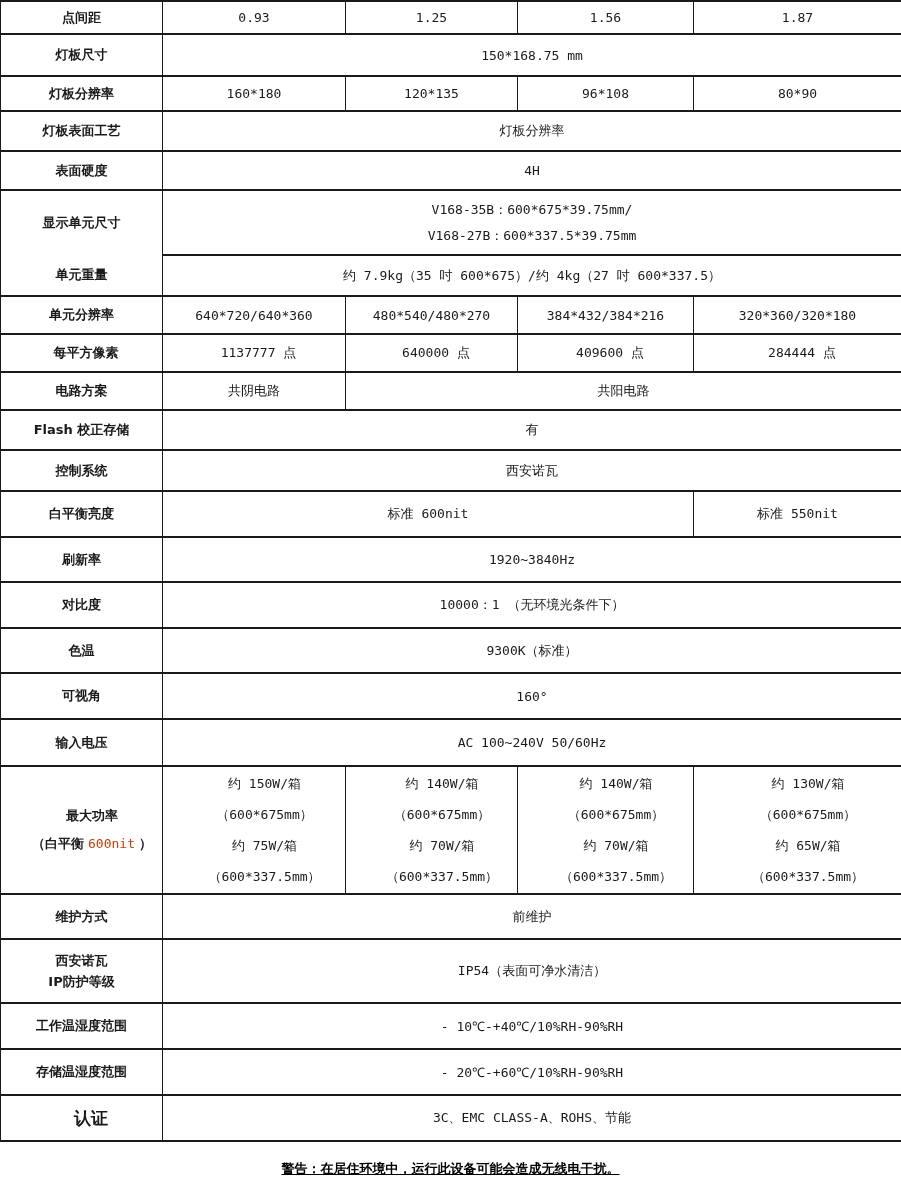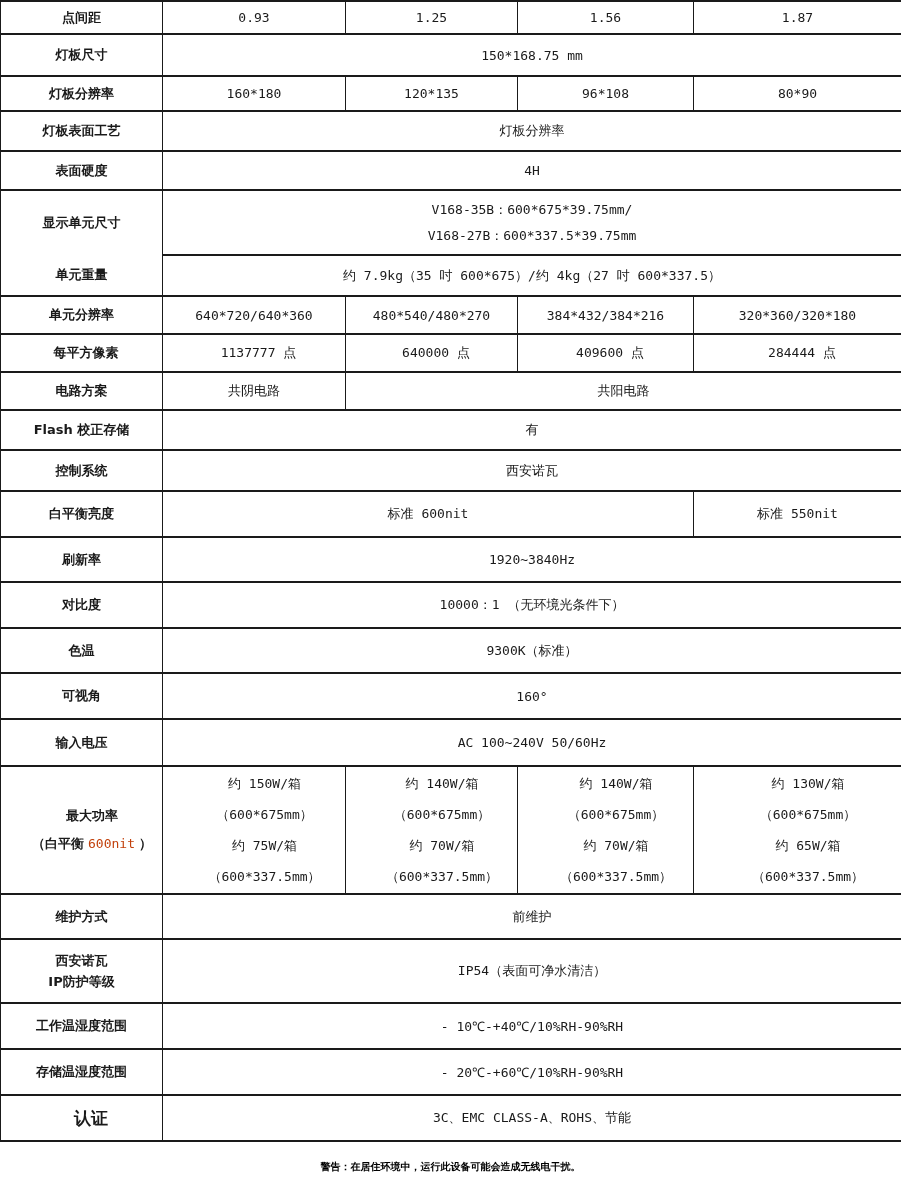--- a/index.html
+++ b/index.html
@@ -41,21 +41,21 @@
   td.merged .half{display:flex;align-items:center;justify-content:center;font-weight:bold;font-size:13px;}
   td.merged .h-top{height:63px;}
   td.merged .h-bot{height:41px;}
   td.twoLine{line-height:26px;}
   td.power-cell{line-height:31px;}
   td.ip-lbl{line-height:21px;}
   .plabel1{display:block;font-weight:bold;font-size:13px;line-height:28px;}
   .plabel2{display:block;font-size:13px;line-height:28px;}
   .plabel2 .b{font-weight:bold;}
   .plabel2 .n{font-weight:normal;font-family:"DejaVu Sans Mono","Liberation Mono",monospace;margin:0 4px;color:#c2410c;}
-  .warning{margin-top:18px;text-align:center;font-weight:bold;font-size:10px;color:#000;}
+  .warning{margin-top:18px;text-align:center;font-weight:bold;font-size:13px;color:#000;text-decoration:underline;}
 </style>
 </head>
 <body>
 
 <table class="spec">
   <colgroup>
     <col style="width:162px">
       <col style="width:183px">
       <col style="width:172px">
       <col style="width:176px">

